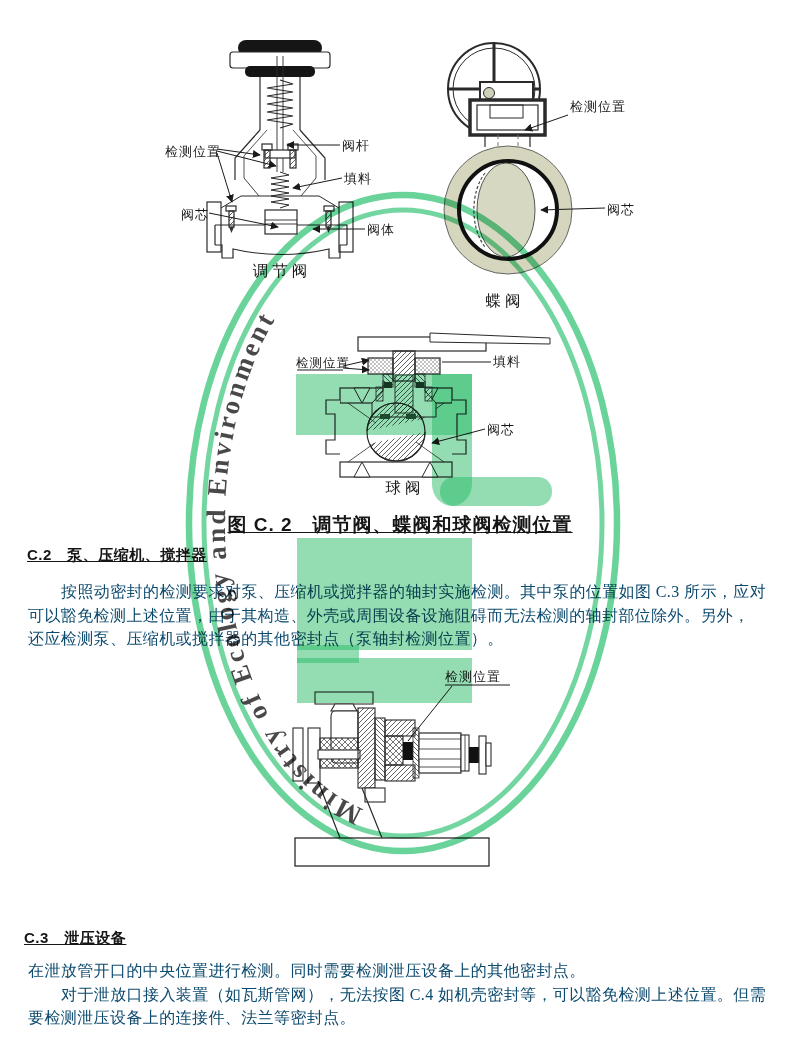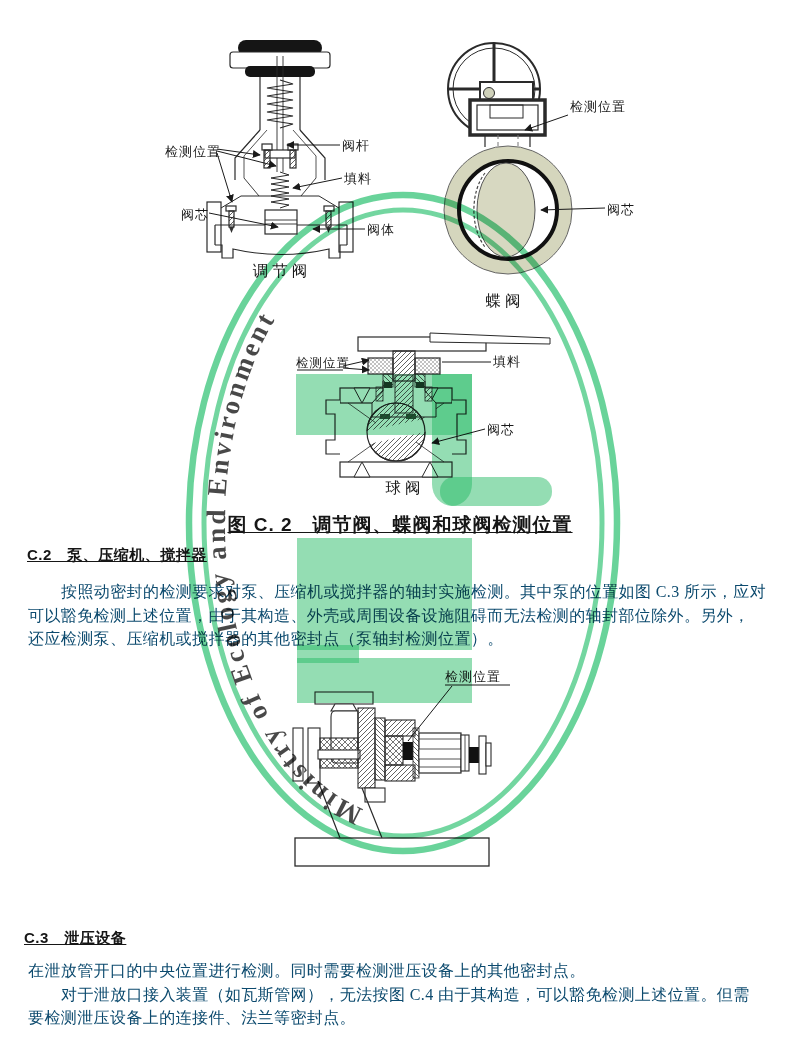--- a/index.html
+++ b/index.html
@@ -205,21 +205,21 @@
       <path d="M163,30 H228"></path>
       <path d="M170,31 L126,86"></path>
     </g>
     <text class="dlabel" x="163" y="26">检测位置</text>
   </svg>
 
 
   <div class="abs hei heading" style="left:24px;top:929px">C.3　泄压设备</div>
   <div class="abs song para" style="left:28px;top:959px">
     <div class="ln">在泄放管开口的中央位置进行检测。同时需要检测泄压设备上的其他密封点。</div>
-    <div class="ln indent">对于泄放口接入装置（如瓦斯管网），无法按图 C.4 由于其构造，可以豁免检测上述位置。但需</div>
+    <div class="ln indent">对于泄放口接入装置（如瓦斯管网），无法按图 C.4 如机壳密封等，可以豁免检测上述位置。但需</div>
     <div class="ln">要检测泄压设备上的连接件、法兰等密封点。</div>
   </div>
 
   <svg id="watermark" width="800" height="1062" viewBox="0 0 800 1062">
     <g fill="#2abb68" fill-opacity="0.5">
       <rect x="296" y="374" width="176" height="61"></rect>
       <path d="M432,374 h40 v110 a20,22 0 0 1 -40,0 z"></path>
       <rect x="440" y="477" width="112" height="29" rx="14"></rect>
       <rect x="297" y="538" width="175" height="112"></rect>
       <rect x="297" y="645" width="62" height="18"></rect>

